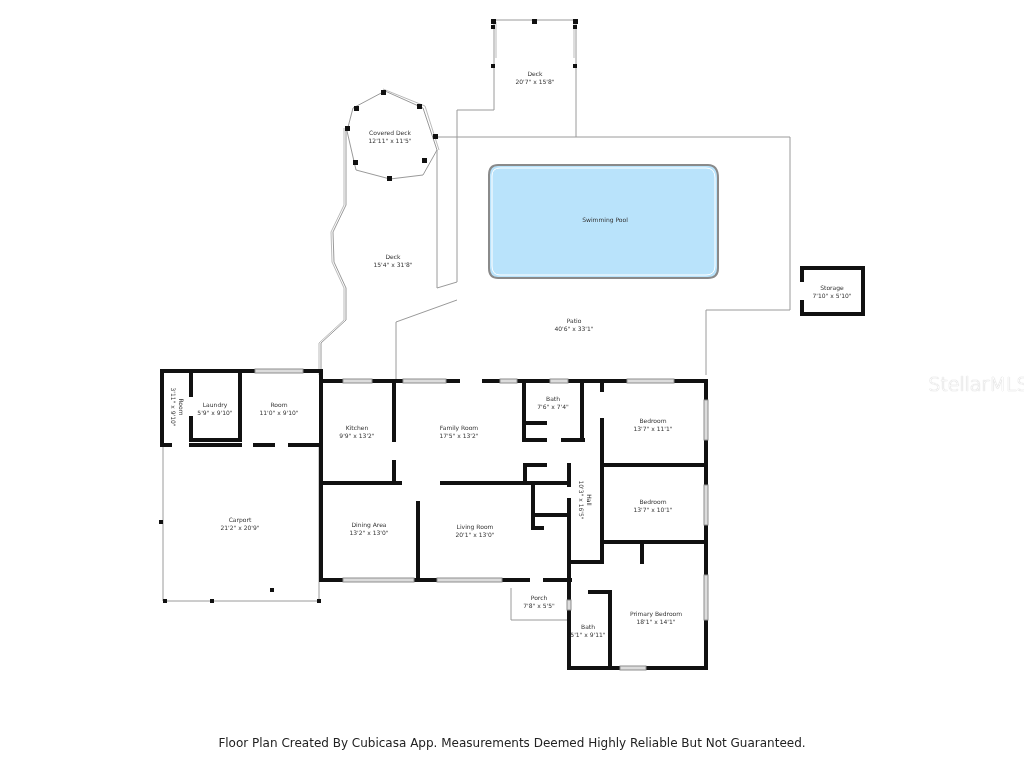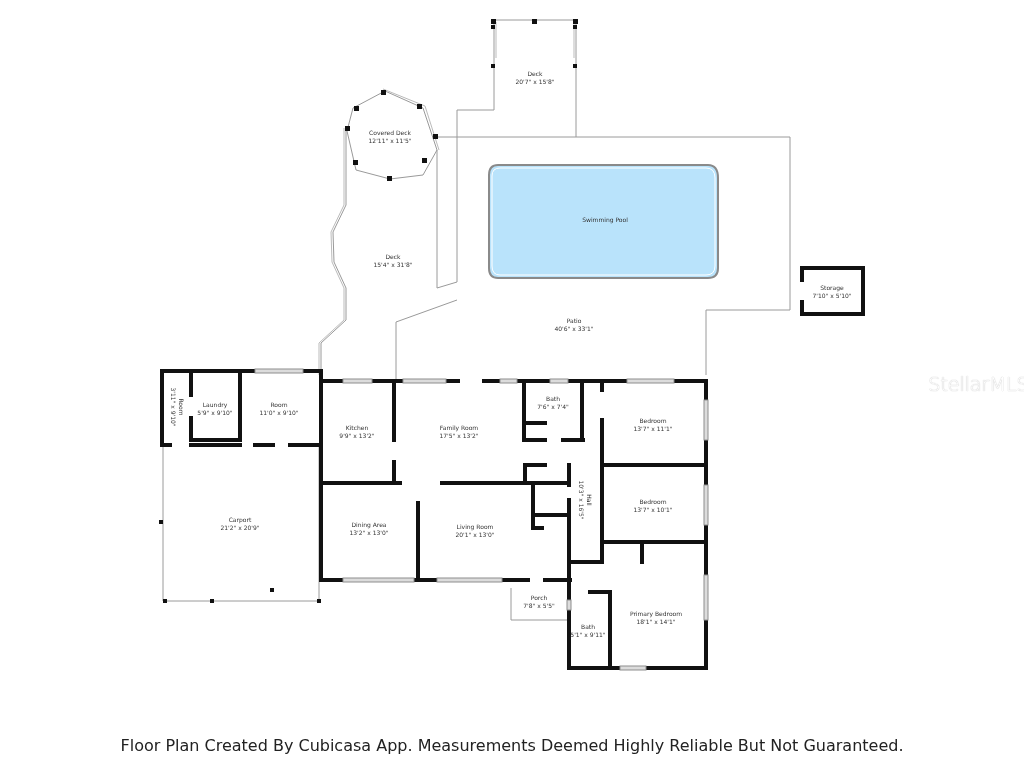--- a/index.html
+++ b/index.html
@@ -1,20 +1,20 @@
 <!DOCTYPE html>
 <html><head>
   <meta charset="utf-8">
   <style>
     html, body { margin: 0; padding: 0; background: #ffffff; }
     body { width: 1024px; height: 768px; position: relative; overflow: hidden; font-family: "DejaVu Sans", sans-serif; }
     svg { position: absolute; left: 0; top: 0; }
     .room-label { position: absolute; text-align: center; font-family: "DejaVu Sans", sans-serif; font-size: 6px; line-height: 7.5px; color: #333; white-space: nowrap; transform: translate(-50%, -50%); }
     .room-label.vert { transform: translate(-50%, -50%) rotate(90deg); }
-    .caption { position: absolute; left: 0; width: 1024px; top: 736px; text-align: center; font-family: "DejaVu Sans", sans-serif; font-size: 16px; color: #222; }
+    .caption { position: absolute; left: 0; width: 1024px; top: 736px; text-align: center; font-family: "DejaVu Sans", sans-serif; font-size: 12px; color: #222; }
     .watermark { position: absolute; left: 928px; top: 372px; font-family: "DejaVu Sans", sans-serif; font-size: 20px; font-weight: 300; color: #ffffff; letter-spacing: -0.5px; text-shadow: 0 0 1px #c9c9c9, 0 0 1px #c9c9c9; }
   </style>
 </head>
 <body>
 
 <svg width="1024" height="768" viewBox="0 0 1024 768">
 
   <g fill="none" stroke="#9a9a9a" stroke-width="1">
 
     <path d="M494,20 L576,20 M494,20 L494,110 L457,110 L457,137 M576,20 L576,137"></path>

